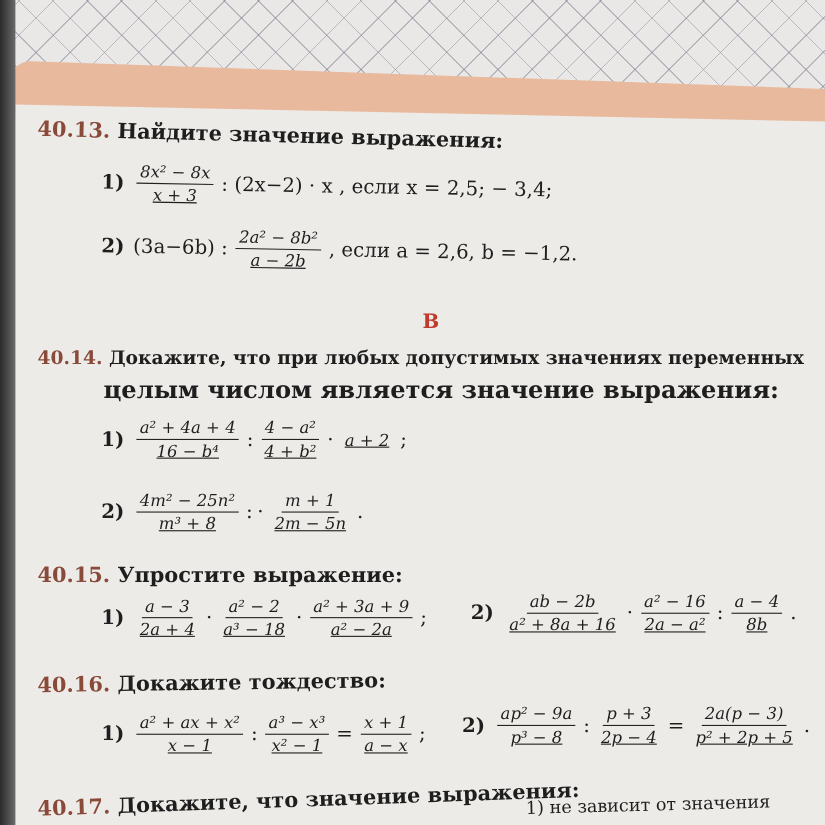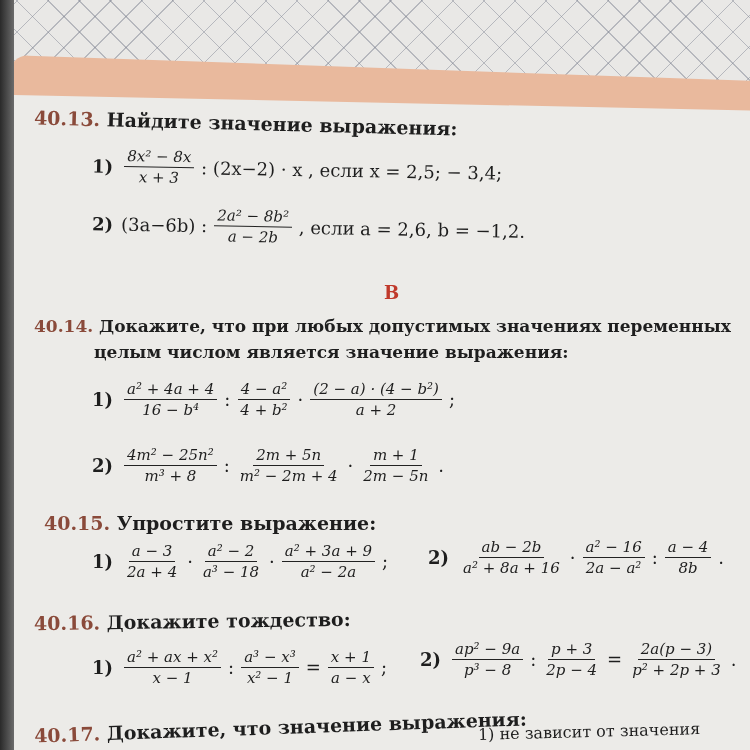--- a/index.html
+++ b/index.html
@@ -12,21 +12,21 @@
   .dark-edge{position:absolute;left:0;top:0;width:14px;height:750px;background:linear-gradient(90deg,#2a2a2a,#6b6b6b);}
   .book-band{position:absolute;left:10px;top:55px;width:760px;height:90px;background:#e9b99d;transform:rotate(2deg);transform-origin:left top;border-radius:18px 0 0 0;}
   .page{position:absolute;left:14px;top:95px;width:760px;height:700px;background:#ecebe8;transform:rotate(1.2deg);transform-origin:left top;}
   .content{position:absolute;left:0;top:0;width:750px;height:750px;color:#1e1e1e;}
   .num{color:#8a4a3a;font-weight:bold;}
   .hdr{position:absolute;font-family:"DejaVu Serif",serif;font-weight:bold;font-size:19px;white-space:nowrap;}
   .line{position:absolute;font-family:"DejaVu Serif",serif;font-size:18px;white-space:nowrap;display:flex;align-items:center;gap:4px;}
   .lbl{font-weight:bold;font-size:18px;margin-right:4px;}
   .frac{display:inline-flex;flex-direction:column;align-items:center;font-style:italic;font-size:15px;margin:0 3px;}
   .frac .n{padding:0 3px 1px;border-bottom:1.5px solid #222;}
-  .frac .d{padding:1px 3px 0;}
+  .frac .d{padding:1px 3px 0;text-decoration:underline;}
   .op{font-size:18px;}
   .section{position:absolute;left:384px;top:282px;color:#c0392b;font-weight:bold;font-size:18px;font-family:"DejaVu Serif",serif;}
 </style>
 </head>
 <body>
 
 <div class="grid-paper"></div>
 <div class="book-band"></div>
 <div class="page"></div>
 <div class="dark-edge"></div>
@@ -54,61 +54,56 @@
       </span>
     <span class="op">, если a = 2,6, b = −1,2.</span>
   </div>
 
   <div class="section">B</div>
 
   <div class="hdr" style="left:34px;top:316px;font-size:17px;">
     <span class="num">40.14.</span>
     <span>Докажите, что при любых допустимых значениях переменных</span>
   </div>
-  <div class="hdr" style="left:94px;top:342px;font-size:17px;">
+  <div class="hdr" style="left:94px;top:342px;font-size:22px;">
     <span>целым числом является значение выражения:</span>
   </div>
   <div class="line" style="left:92px;top:380px;">
     <span class="lbl">1)</span>
     <span class="frac">
         <span class="n">a² + 4a + 4</span>
         <span class="d">16 − b⁴</span>
       </span>
     <span class="op">:</span>
     <span class="frac">
         <span class="n">4 − a²</span>
         <span class="d">4 + b²</span>
       </span>
     <span class="op">·</span>
     <span class="frac">
-        <span class="n">(2 − a) · (4 − b²)</span>
         <span class="d">a + 2</span>
       </span>
     <span class="op">;</span>
   </div>
   <div class="line" style="left:92px;top:446px;">
     <span class="lbl">2)</span>
     <span class="frac">
         <span class="n">4m² − 25n²</span>
         <span class="d">m³ + 8</span>
       </span>
     <span class="op">:</span>
-    <span class="frac">
-        <span class="n">2m + 5n</span>
-        <span class="d">m² − 2m + 4</span>
-      </span>
     <span class="op">·</span>
     <span class="frac">
         <span class="n">m + 1</span>
         <span class="d">2m − 5n</span>
       </span>
     <span class="op">.</span>
   </div>
 
-  <div class="hdr" style="left:44px;top:512px;">
+  <div class="hdr" style="left:34px;top:512px;">
     <span class="num">40.15.</span>
     <span>Упростите выражение:</span>
   </div>
   <div class="line" style="left:92px;top:542px;">
     <span class="lbl">1)</span>
     <span class="frac">
         <span class="n">a − 3</span>
         <span class="d">2a + 4</span>
       </span>
     <span class="op">·</span>
@@ -171,21 +166,21 @@
         <span class="d">p³ − 8</span>
       </span>
     <span class="op">:</span>
     <span class="frac">
         <span class="n">p + 3</span>
         <span class="d">2p − 4</span>
       </span>
     <span class="op">=</span>
     <span class="frac">
         <span class="n">2a(p − 3)</span>
-        <span class="d">p² + 2p + 3</span>
+        <span class="d">p² + 2p + 5</span>
       </span>
     <span class="op">.</span>
   </div>
 
   <div class="hdr" style="left:34px;top:716px;transform:rotate(-2deg);">
     <span class="num">40.17.</span>
     <span>Докажите, что значение выражения:</span>
   </div>
   <div class="line" style="left:478px;top:722px;font-size:16px;transform:rotate(-1.5deg);">
     <span>1) не зависит от значения</span>

